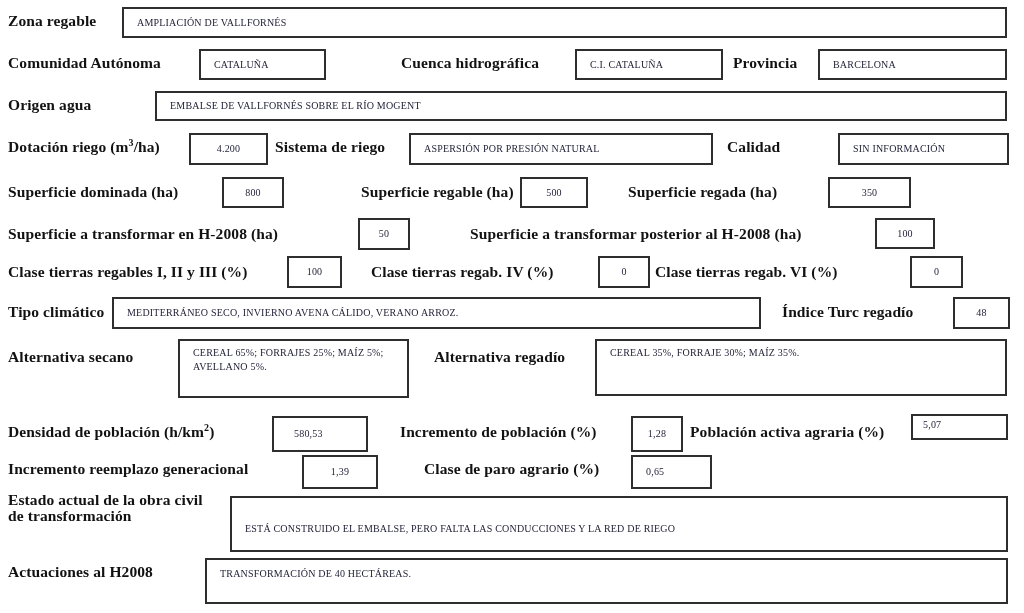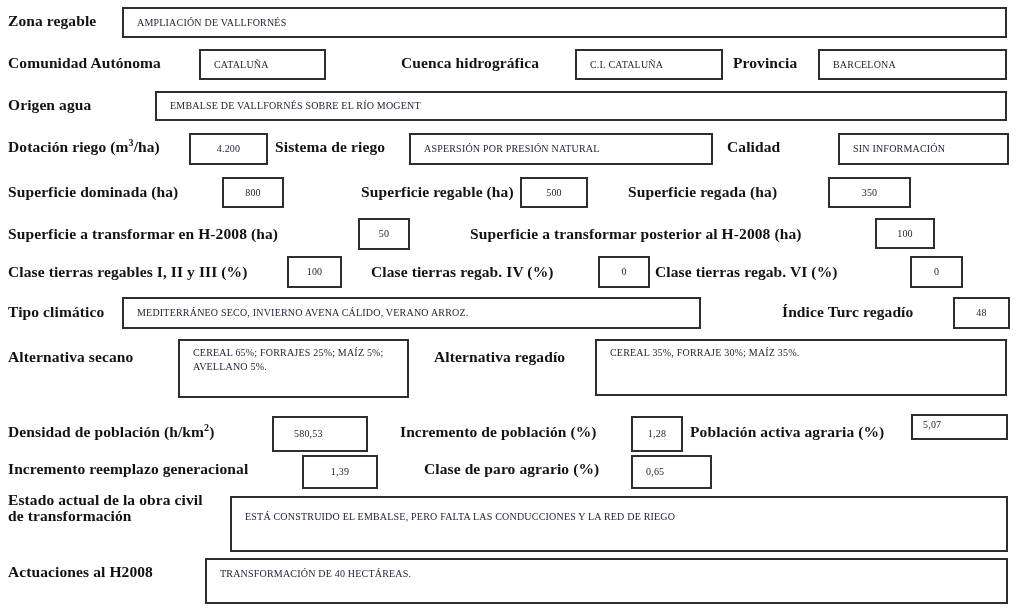--- a/index.html
+++ b/index.html
@@ -111,21 +111,21 @@
   <span class="lbl" style="left:371px;top:264px;">Clase tierras regab. IV (%)</span>
   <div class="box c" style="left:598px;top:256px;width:52px;height:32px;">
     <span class="val">0</span>
   </div>
   <span class="lbl" style="left:655px;top:264px;">Clase tierras regab. VI (%)</span>
   <div class="box c" style="left:910px;top:256px;width:53px;height:32px;">
     <span class="val">0</span>
   </div>
 
   <span class="lbl" style="left:8px;top:304px;">Tipo climático</span>
-  <div class="box pad" style="left:122px;top:297px;width:579px;height:32px;">
+  <div class="box pad" style="left:112px;top:297px;width:649px;height:32px;">
     <span class="val">MEDITERRÁNEO SECO, INVIERNO AVENA CÁLIDO, VERANO ARROZ.</span>
   </div>
   <span class="lbl" style="left:782px;top:304px;">Índice Turc regadío</span>
   <div class="box c" style="left:953px;top:297px;width:57px;height:32px;">
     <span class="val">48</span>
   </div>
 
   <span class="lbl" style="left:8px;top:349px;">Alternativa secano</span>
   <div class="box pad top wrap" style="left:178px;top:339px;width:231px;height:59px;">
     <span class="val">CEREAL 65%; FORRAJES 25%; MAÍZ 5%; AVELLANO 5%.</span>
@@ -152,21 +152,21 @@
   <div class="box c" style="left:302px;top:455px;width:76px;height:34px;">
     <span class="val">1,39</span>
   </div>
   <span class="lbl" style="left:424px;top:461px;">Clase de paro agrario (%)</span>
   <div class="box pad" style="left:631px;top:455px;width:81px;height:34px;">
     <span class="val">0,65</span>
   </div>
 
   <span class="lbl" style="left:8px;top:492px;"><span>Estado actual de la obra civil</span><br><span>de transformación</span></span>
   <div class="box pad top wrap" style="left:230px;top:496px;width:778px;height:56px;">
-    <span class="val" style="padding-top:12px;">ESTÁ CONSTRUIDO EL EMBALSE, PERO FALTA LAS CONDUCCIONES Y LA RED DE RIEGO</span>
+    <span class="val" style="padding-top:24px;">ESTÁ CONSTRUIDO EL EMBALSE, PERO FALTA LAS CONDUCCIONES Y LA RED DE RIEGO</span>
   </div>
 
   <span class="lbl" style="left:8px;top:564px;">Actuaciones al H2008</span>
   <div class="box pad top wrap" style="left:205px;top:558px;width:803px;height:46px;">
     <span class="val" style="padding-top:7px;">TRANSFORMACIÓN DE 40 HECTÁREAS.</span>
   </div>
 
 </div>
 
 </body></html>

